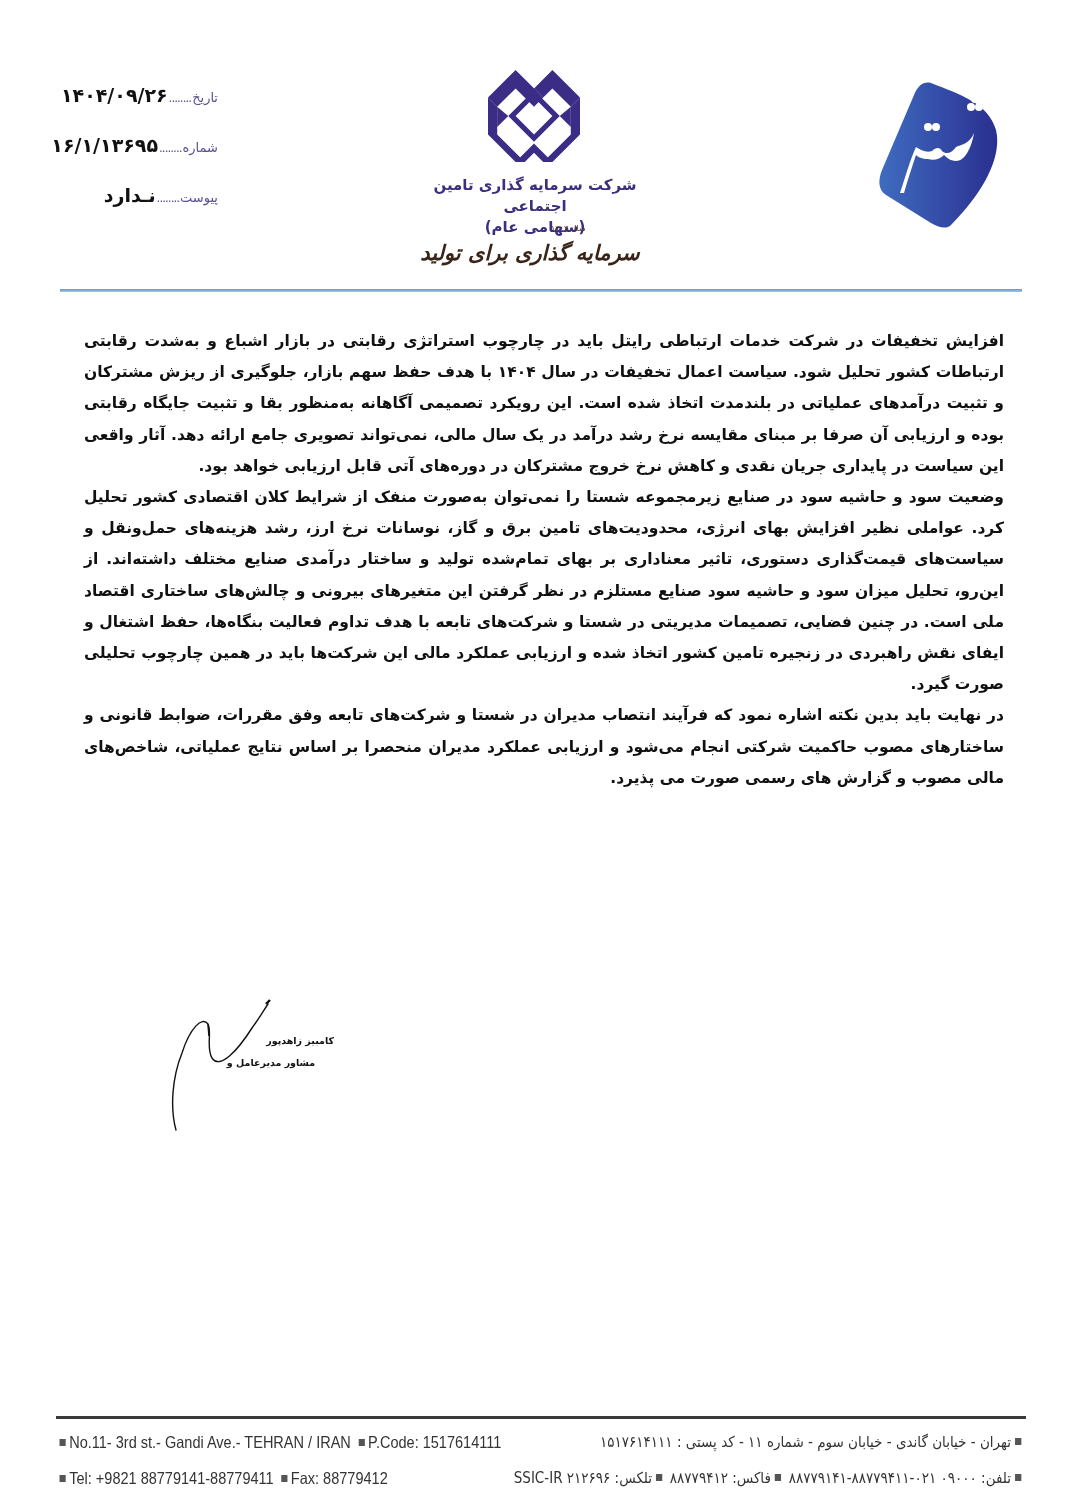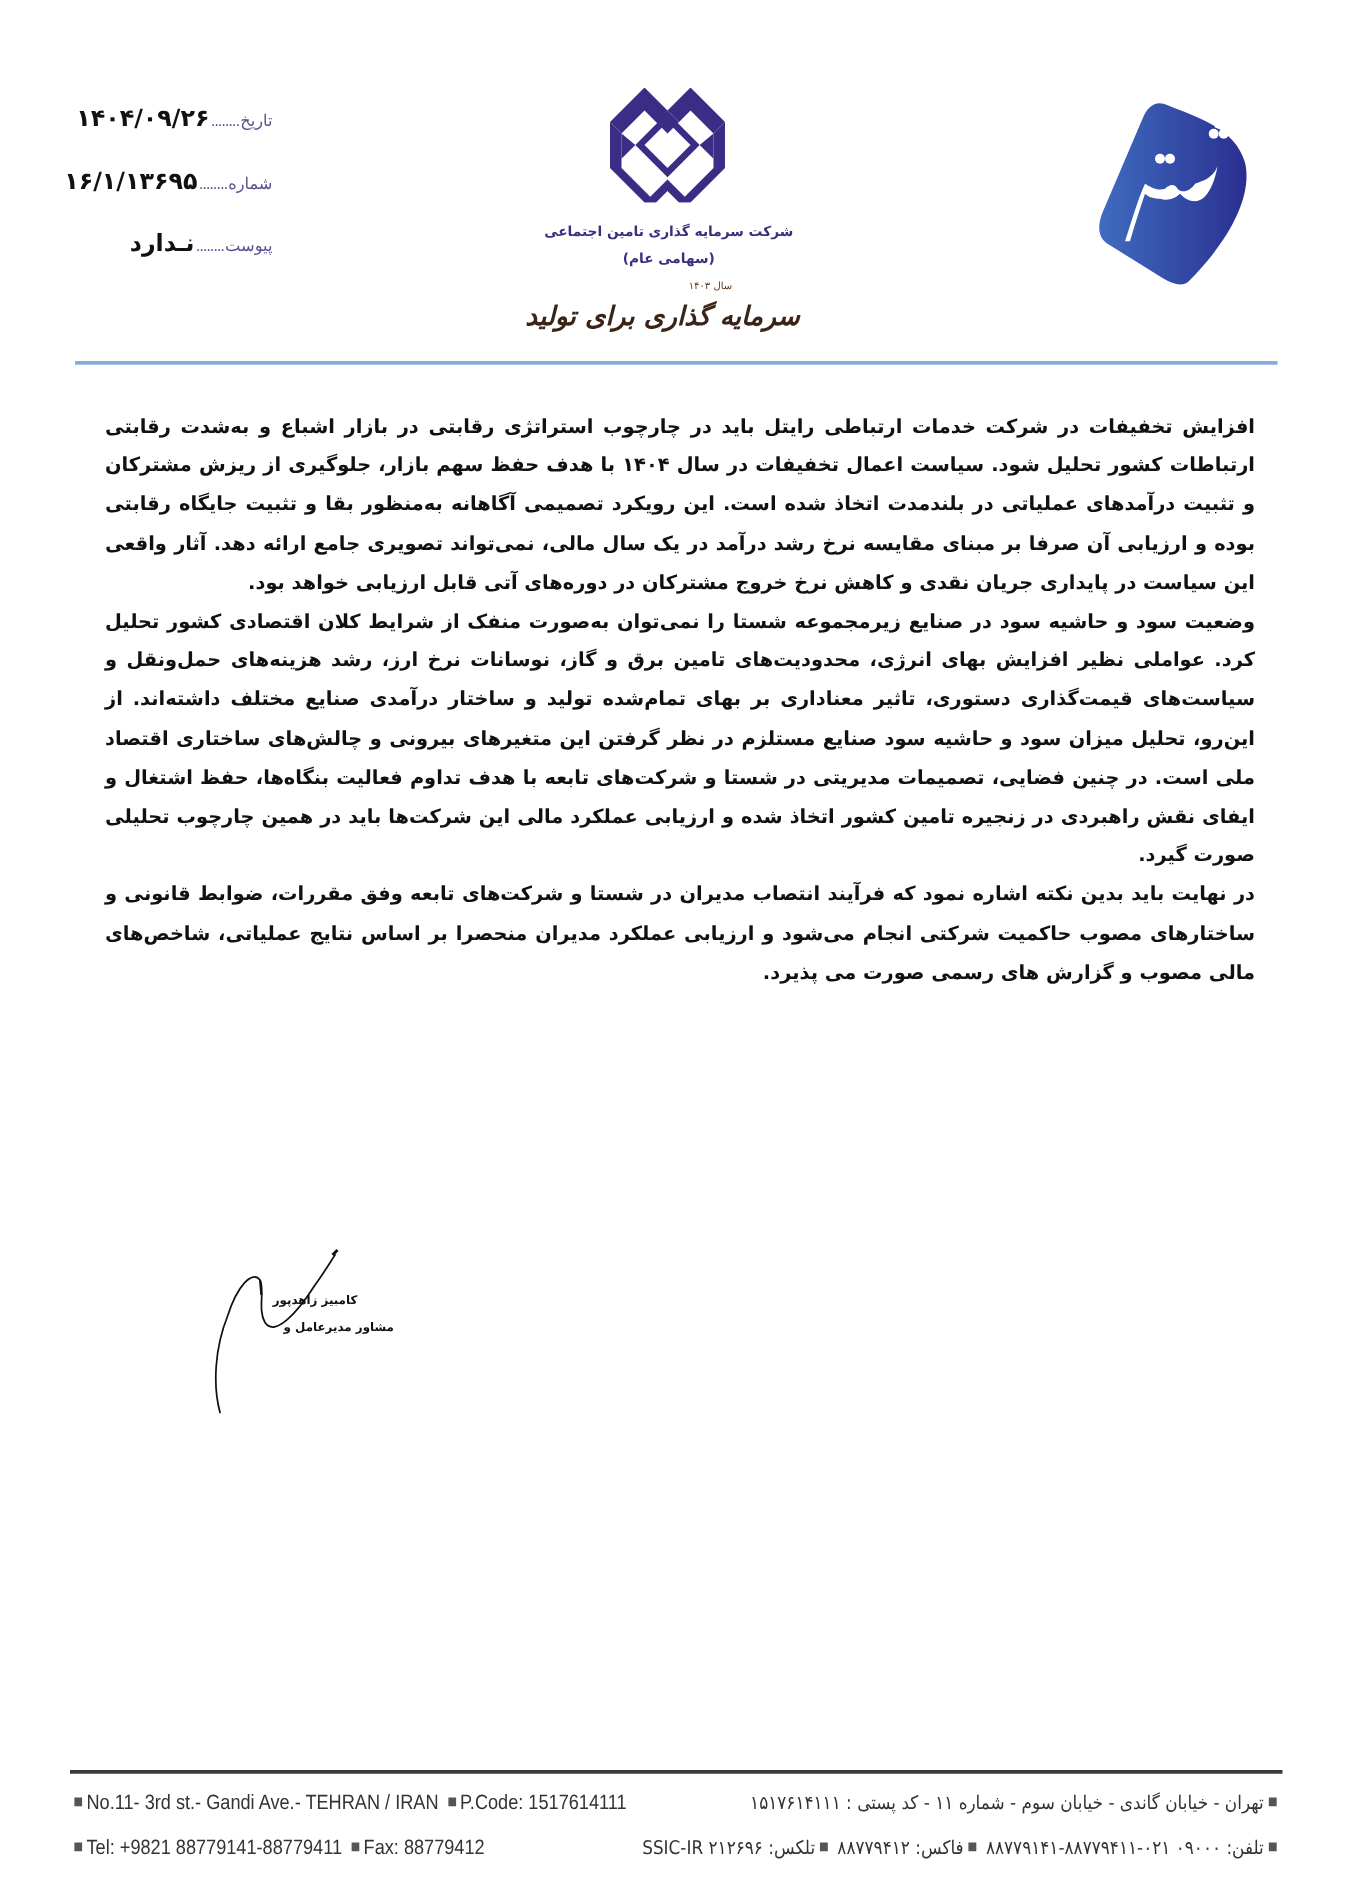--- a/index.html
+++ b/index.html
@@ -66,21 +66,21 @@
     .company-name {
       position: absolute;
       left: 420px;
       top: 175px;
       width: 230px;
       text-align: center;
       direction: rtl;
       font-family: "DejaVu Sans", sans-serif;
       font-weight: bold;
       color: #3b2f7e;
-      font-size: 11px;
+      font-size: 15px;
       line-height: 21px;
     }
     .slogan {
       position: absolute;
       left: 400px;
       top: 228px;
       width: 260px;
       height: 50px;
       text-align: center;
       direction: rtl;
@@ -154,21 +154,21 @@
       top: 1030px;
       width: 222px;
       direction: rtl;
       text-align: center;
       font-family: "DejaVu Sans", sans-serif;
       font-weight: bold;
       font-size: 9.5px;
       line-height: 22px;
       color: #111;
     }
-    .signature-block .name-line { padding-right: 58px; }
+    .signature-block .name-line { padding-right: 58px; text-align: right; }
     .signature-block .role1-line { padding-right: 20px; text-align: center; }
 
     
     .footer-rule {
       position: absolute;
       left: 56px;
       top: 1416px;
       width: 970px;
       height: 3px;
       background: #3a3a3a;

